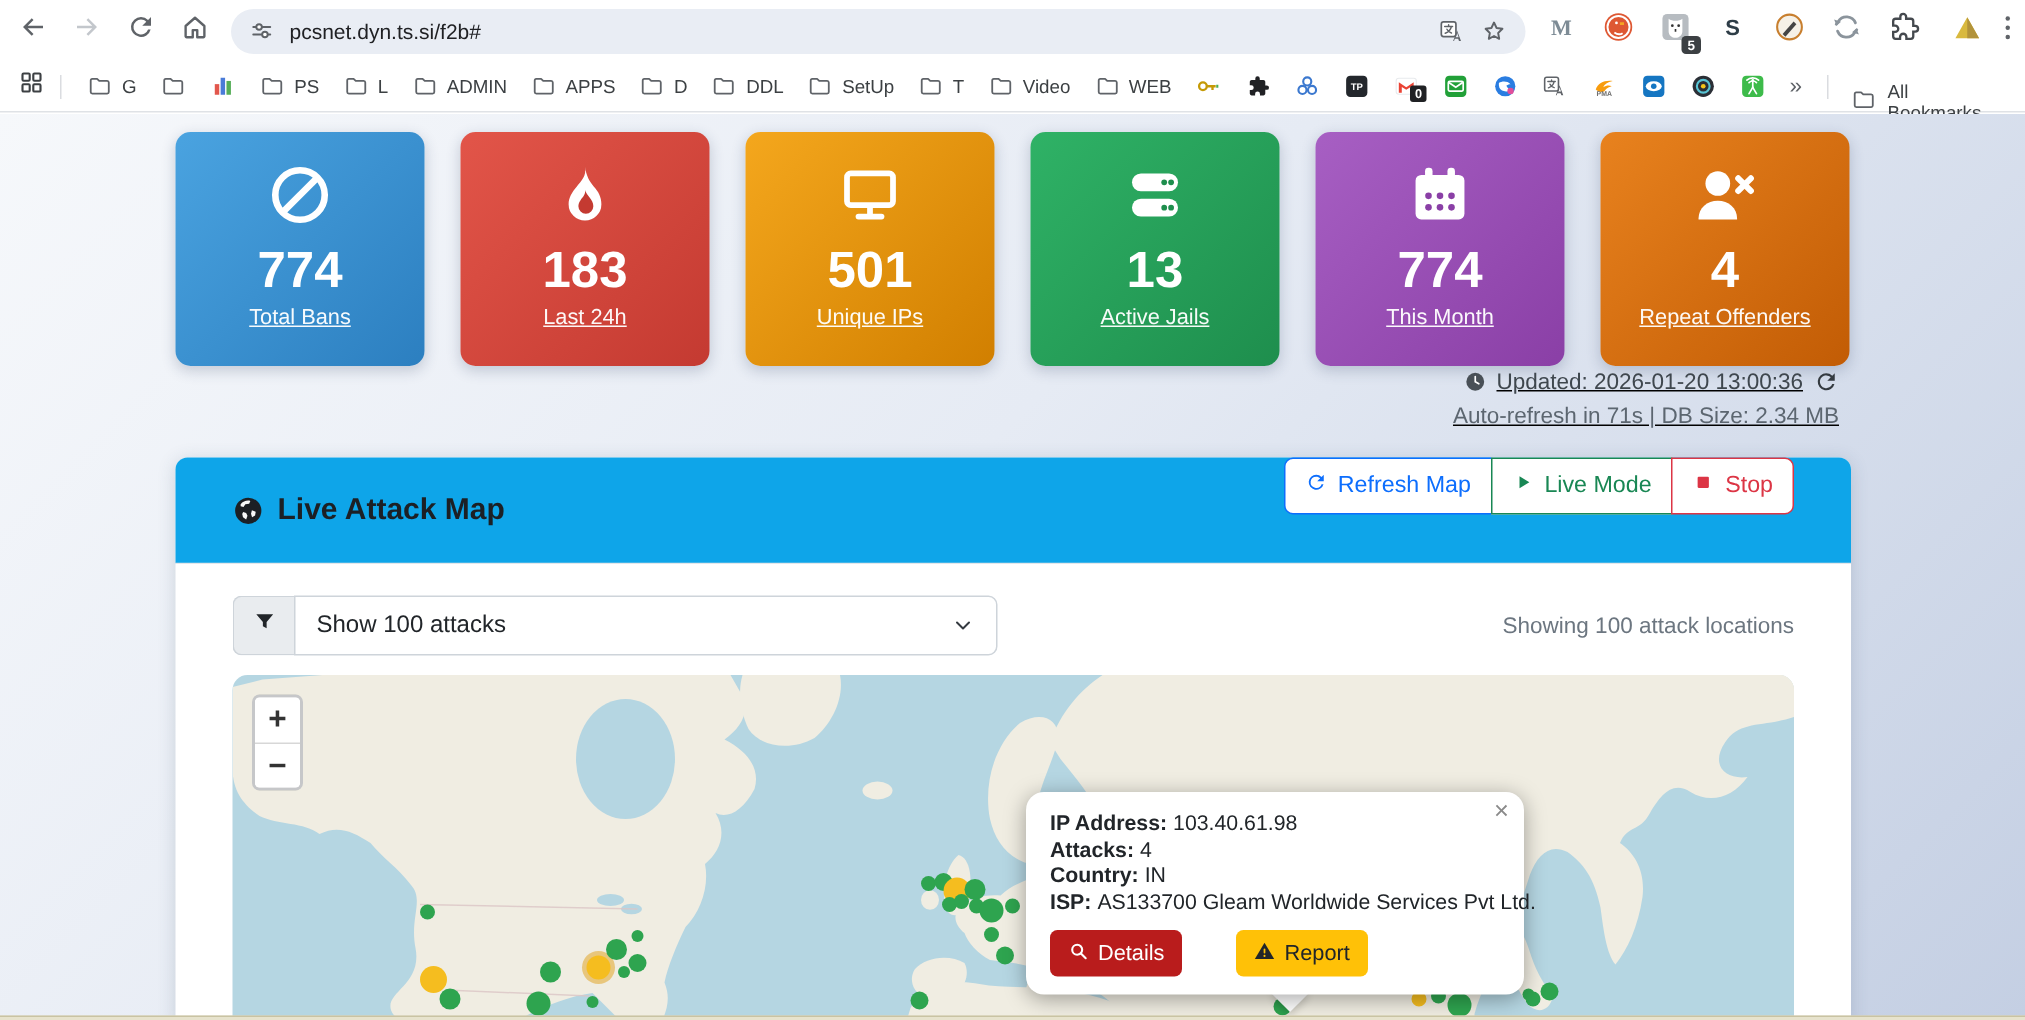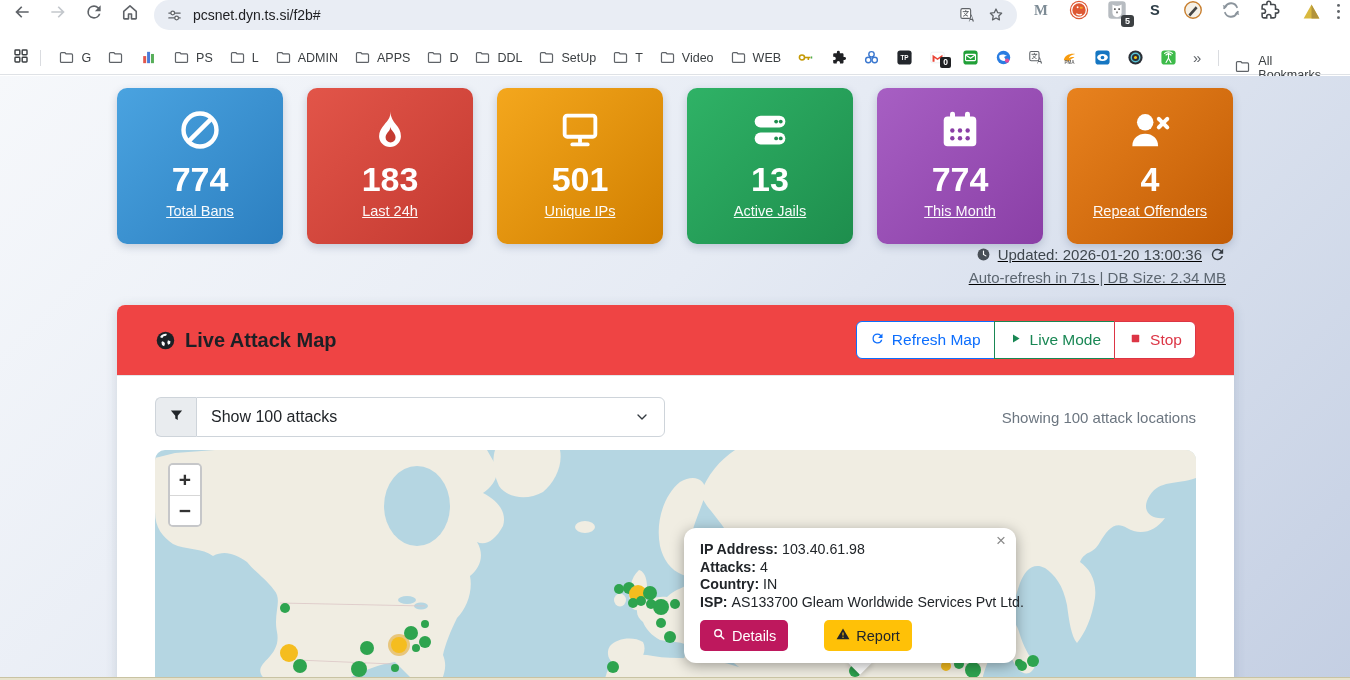--- a/index.html
+++ b/index.html
@@ -1,21 +1,21 @@
 <!DOCTYPE html>
 <html><head>
 <meta charset="utf-8">
 <style>
   * { margin:0; padding:0; box-sizing:border-box; }
   body { font-family:"Liberation Sans","DejaVu Sans",sans-serif; }
   .screen { position:relative; width:1350px; height:680px; overflow:hidden; background:#fff; }
 
   
   .toolbar { position:absolute; top:0; left:0; width:1350px; height:41px; background:#fff;
-             display:flex; align-items:flex-start; padding:0 6px 0 8px; }
+             display:flex; align-items:center; padding:0 6px 0 8px; }
   .nav-btn { width:28px; height:28px; border-radius:50%; display:flex; align-items:center; justify-content:center; flex:0 0 auto; margin-right:8px; }
   .nav-btn svg { width:20px; height:20px; }
   .omnibox { width:863px; height:30px; background:#e9edf4; border-radius:15px; display:flex; align-items:center;
              padding:0 12px; gap:10px; margin-left:2px; flex:0 0 auto; }
   .omnibox .site-ic svg { width:17px; height:17px; display:block; }
   .url-text { flex:1; font-size:14px; color:#202124; white-space:nowrap; overflow:hidden; }
   .pill-ic svg { width:18px; height:18px; display:block; }
   .ext-area { display:flex; align-items:center; gap:14px; margin-left:12px; }
   .ext-icon { width:24px; height:24px; position:relative; display:flex; align-items:center; justify-content:center; }
   .ext-icon svg { width:22px; height:22px; }
@@ -55,22 +55,22 @@
 
   .status { position:absolute; right:124px; top:170px; text-align:center;text-decoration:underline; }
   .status-line1 { display:flex; align-items:center; justify-content:flex-end; gap:7px; font-size:15px; color:#3f474e; }
   .status-line1 .clock-ic svg { width:15px; height:15px; display:block; }
   .status-line1 .reload2-ic { color:#343a40; }
   .status-line1 .reload2-ic svg { width:17px; height:17px; display:block; }
   .status-line2 { margin-top:6px; font-size:15px; color:#5c6670; }
 
   .panel { position:absolute; left:117px; top:229px; width:1117px; height:380px; background:#fff;
            border-radius:8px 8px 0 0; box-shadow:0 2px 12px rgba(50,70,100,.18); }
-  .panel-header { height:71px; background:#ef4444; border-bottom:1px solid #e4e7ea; border-radius:8px 8px 0 0;
-                  display:flex; align-items:center; padding:0 38px; }
+  .panel-header { height:71px; background:#0ea5e9; border-bottom:1px solid #e4e7ea; border-radius:8px 8px 0 0;
+                  display:flex; padding:0 38px; }
   .panel-title { display:flex; align-items:center; gap:9px; font-size:20px; font-weight:bold; color:#1c2025; }
   .panel-title .globe-ic svg { width:21px; height:21px; display:block; }
   .actions { margin-left:auto; display:flex; }
   .action-btn { height:38px; padding:0 13px; background:#fff; font-size:15.5px; display:flex; align-items:center;
                 gap:7px; border:1px solid; cursor:pointer; font-family:inherit; }
   .action-btn + .action-btn { margin-left:-1px; }
   .action-btn:first-child { border-radius:6px 0 0 6px; }
   .action-btn:last-child { border-radius:0 6px 6px 0; }
   .action-btn svg { width:15px; height:15px; }
 
@@ -689,21 +689,21 @@
           <div class="tail"></div>
           <div class="popup">
             <span class="popup-close">×</span>
             <div id="popup-rows">
                 <div class="popup-row"><b>IP Address:</b><span>103.40.61.98</span></div>
                 <div class="popup-row"><b>Attacks:</b><span>4</span></div>
                 <div class="popup-row"><b>Country:</b><span>IN</span></div>
                 <div class="popup-row"><b>ISP:</b><span>AS133700 Gleam Worldwide Services Pvt Ltd.</span></div>
               </div>
             <div class="popup-btns" id="popup-btns">
-                <button class="pbtn" style="background: #be185d; color: rgb(255, 255, 255);">
+                <button class="pbtn" style="background: #b91c1c; color: rgb(255, 255, 255);">
                   <span><svg viewBox="0 0 24 24">
                       <circle cx="10.5" cy="10.5" r="5.7" fill="none" stroke="currentColor" stroke-width="2.4"></circle>
                       <line x1="14.8" y1="14.8" x2="20.2" y2="20.2" stroke="currentColor" stroke-width="2.4" stroke-linecap="round"></line>
                     </svg></span>
                   <span>Details</span>
                 </button>
                 <button class="pbtn" style="background: rgb(255, 193, 7); color: rgb(33, 37, 41); margin-left: 28px;">
                   <span><svg viewBox="0 0 24 24">
                       <path fill="currentColor" d="M12 2.5 23 21H1z"></path>
                       <rect x="11" y="9.2" width="2" height="5.6" rx="1" fill="#ffc107"></rect>

